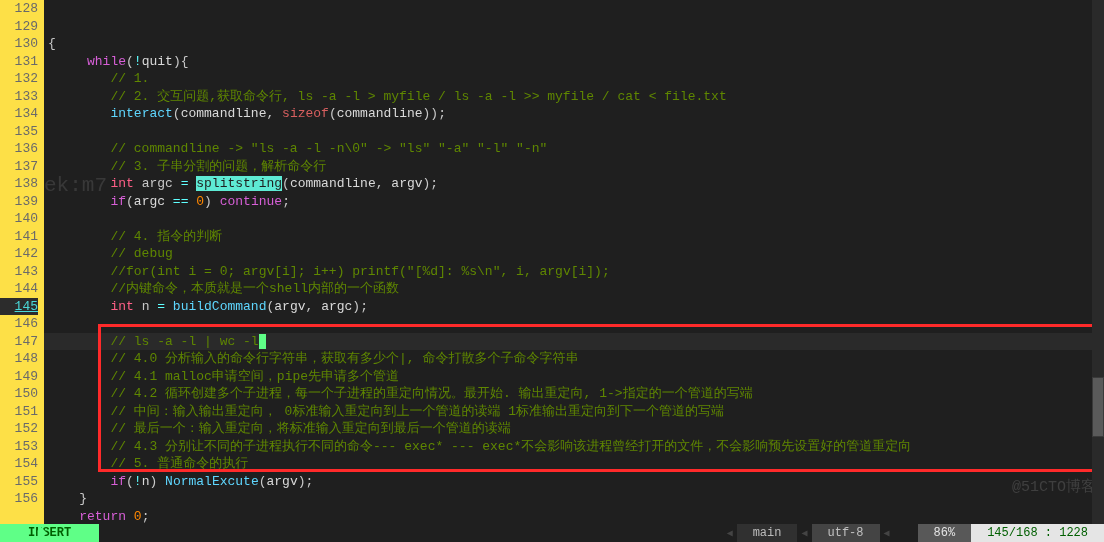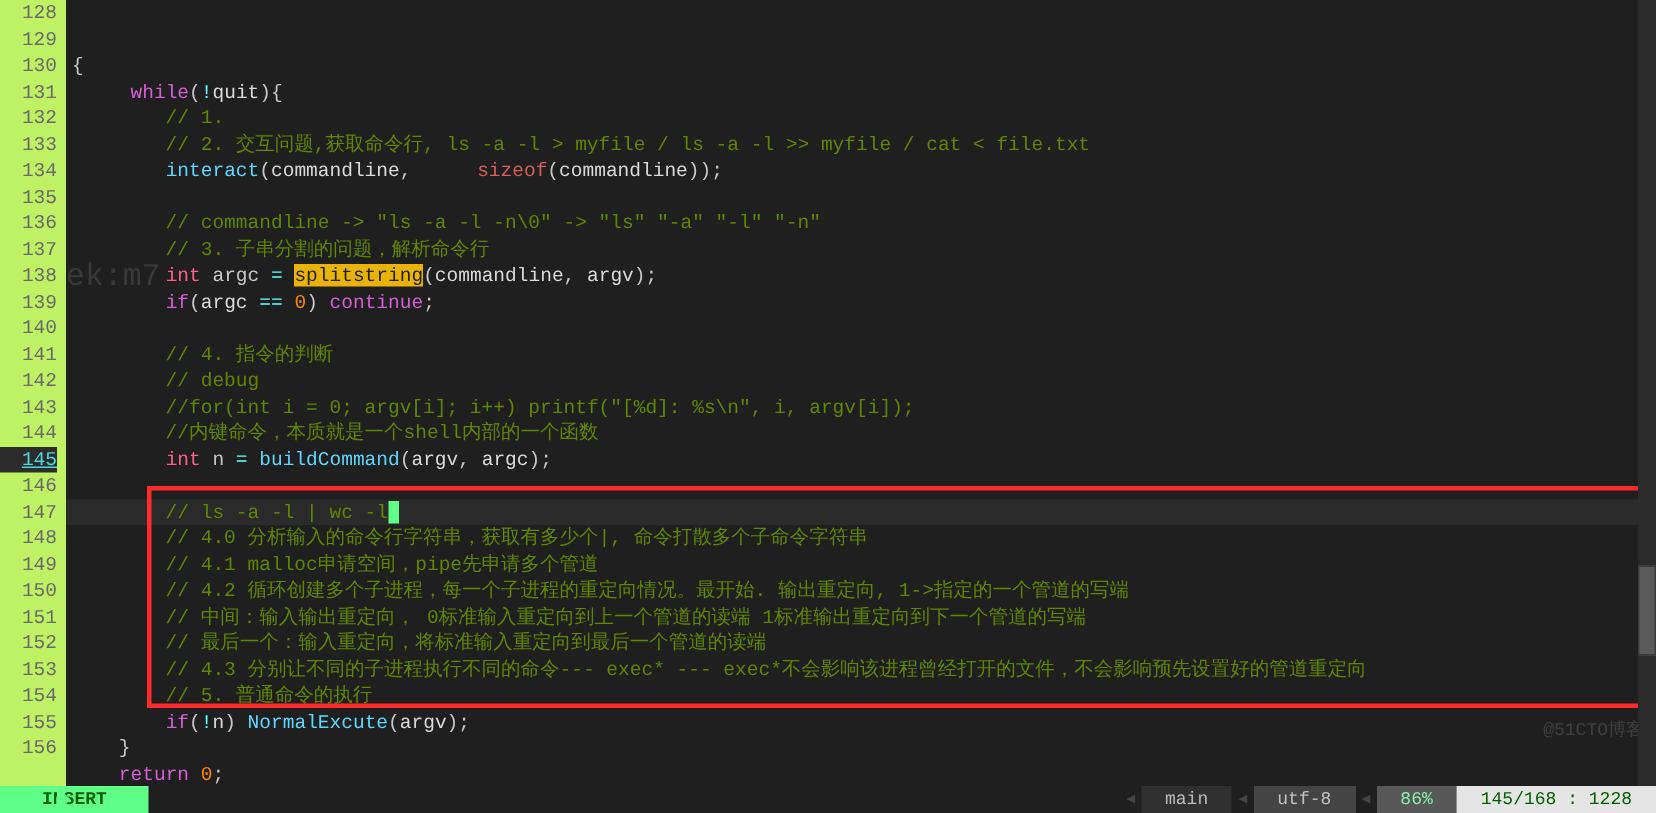--- a/index.html
+++ b/index.html
@@ -19,47 +19,47 @@
     height: 100%;
   }
   .code-area {
     flex: 1;
     display: flex;
     overflow: hidden;
     line-height: 17.5px;
   }
   .gutter {
     width: 44px;
-    background: #bef264;
+    background: #fde047;
     color: #6a6a6a;
     text-align: right;
     padding-right: 6px;
     user-select: none;
     flex-shrink: 0;
   }
   .gutter .ln { height: 17.5px; }
   .gutter .ln.cur { color: #4ad8d8; background: #2c2c2c; text-decoration: underline; }
   .code {
     flex: 1;
     background: #1f1f1f;
     color: #c8c8c8;
     position: relative;
     white-space: pre;
   }
   .code .line { height: 17.5px; padding-left: 4px; }
   .code .line.cur { background: #2a2a2a; }
   .c-key   { color: #d75fd7; }
-  .c-key2  { color: #d75f5f; margin-left: 36px; }
+  .c-key2  { color: #d75f5f; }
   .c-type  { color: #ff5f87; margin-top: 35px; }
   .c-num   { color: #ff8700; }
   .c-func  { color: #5fd7ff; }
   .c-cmt   { color: #5f8700; }
   .c-paren { color: #c8c8c8; }
   .c-op    { color: #5fffff; }
-  .c-hl    { background: #eab308; color: #1f1f1f; }
+  .c-hl    { background: #5eead4; color: #1f1f1f; }
   .c-cursor{ background: #5fff87; }
   .c-text  { color: #c8c8c8; }
   .c-id    { color: #dadada; }
   .highlight-box {
     position: absolute;
     border: 3px solid #ff2a2a;
     pointer-events: none;
     left: 54px;
     top: 324px;
     width: 1030px;
@@ -73,21 +73,21 @@
     font-size: 21px;
     font-weight: 300;
     opacity: 0.45;
     pointer-events: none;
   }
   .watermark2 {
     position: absolute;
     right: 8px;
     bottom: 28px;
     color: #5a5a5a;
-    font-size: 12px;
+    font-size: 15px;
     opacity: 0.55;
     pointer-events: none;
   }
   .statusbar {
     height: 18px;
     background: #1f1f1f;
     color: #c8c8c8;
     display: flex;
     align-items: center;
     font-size: 12px;
@@ -122,21 +122,21 @@
   }
   .status-seg {
     padding: 0 16px;
     height: 100%;
     display: flex;
     align-items: center;
     position: relative;
   }
   .seg-main { background: #303030; color: #bcbcbc; }
   .seg-enc  { background: #444444; color: #c0c0c0; }
-  .seg-pct  { background: #585858; color: #86efac; }
+  .seg-pct  { background: #585858; color: #e5e5e5; margin-left: 24px; }
   .seg-pos  { background: #e5e5e5; color: #005f00; font-weight: normal; }
   .chev { font-size: 10px; padding: 0 4px; color: #444; }
   .scrollbar-y {
     position: absolute;
     right: 0;
     top: 0;
     width: 12px;
     height: calc(100% - 18px);
     background: #2a2a2a;
   }

